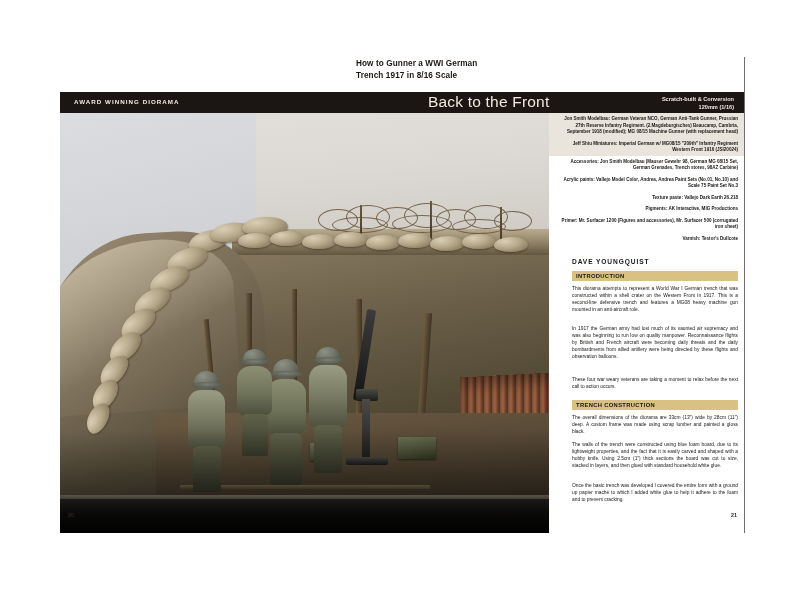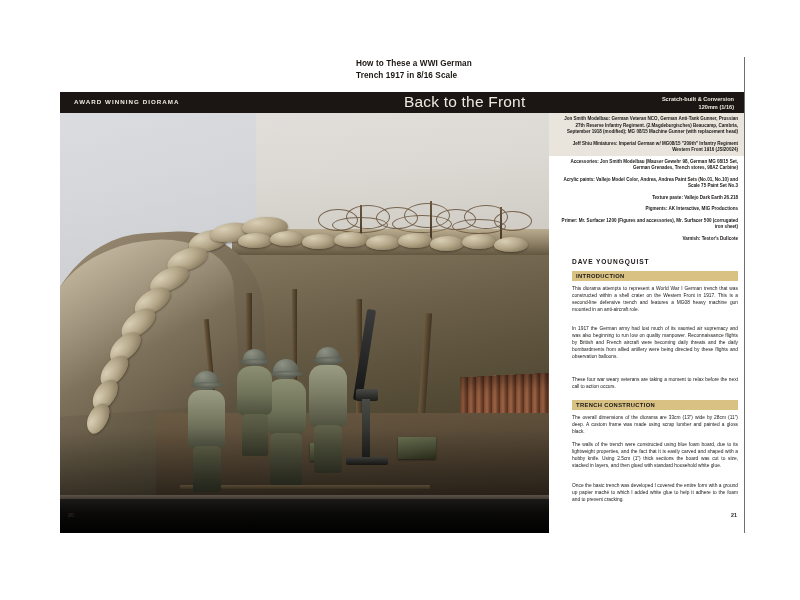--- a/index.html
+++ b/index.html
@@ -62,21 +62,21 @@
 
   
   .title-band {
     position: absolute;
     left: 0; top: 35px;
     width: 342px; height: 21px;
     background: #1b1613;
   }
   .title-band .maintitle {
     position: absolute;
-    left: 2px; top: 1px;
+    left: 26px; top: 1px;
     color: #efe9df;
     font-size: 15.5px;
     font-weight: 300;
     letter-spacing: 0.2px;
     white-space: nowrap;
   }
   .title-band .kicker {
     position: absolute;
     right: 10px; top: 3px;
     text-align: right;
@@ -467,21 +467,21 @@
     <div class="title-band" style="left:342px;">
       <div class="maintitle">Back to the Front</div>
       <div class="kicker">
         <div>Scratch-built &amp; Conversion</div>
         <div>120mm (1/16)</div>
       </div>
     </div>
   </div>
 
   <div class="subtitle">
-    <span class="l">How to These a WWI German</span>
+    <span class="l">How to Gunner a WWI German</span>
     <span class="l">Trench 1917 in 8/16 Scale</span>
   </div>
 
   <div class="spec">
     <p>Jon Smith Modelbau: German Veteran NCO, German Anti-Tank Gunner, Prussian 27th Reserve Infantry Regiment. (2.Magdeburgisches) Beaucamp, Cambria, September 1918 (modified); MG 08/15 Machine Gunner (with replacement head)</p>
     <p>Jeff Shiu Miniatures: Imperial German w/ MG08/15 "209th" Infantry Regiment Western Front 1916 (JSI20024)</p>
     <p>Accessories: Jon Smith Modelbau (Mauser Gewehr 98, German MG 08/15 Set, German Grenades, Trench stores, 98AZ Carbine)</p>
     <p>Acrylic paints: Vallejo Model Color, Andrea, Andrea Paint Sets (No.01, No.10) and Scale 75 Paint Set No.3</p>
     <p>Texture paste: Vallejo Dark Earth 26.218</p>
     <p>Pigments: AK Interactive, MIG Productions</p>

